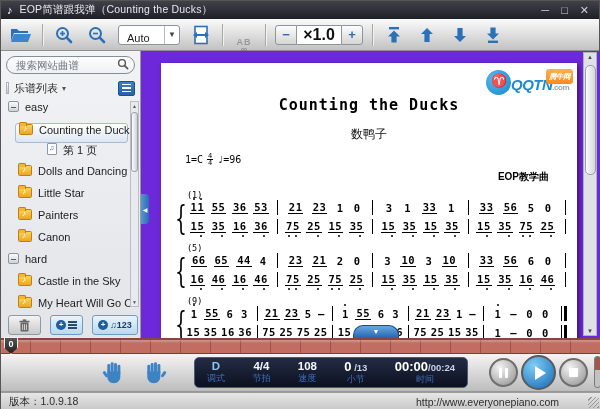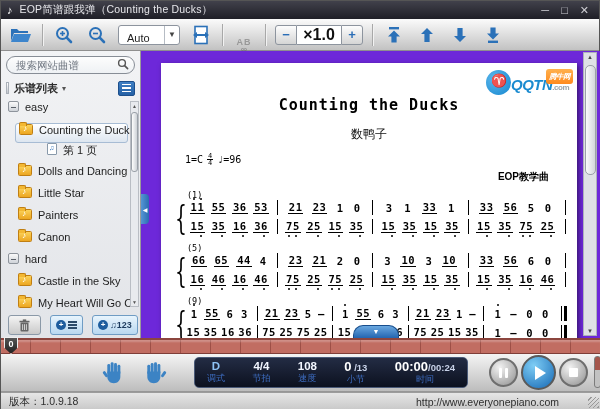--- a/index.html
+++ b/index.html
@@ -42,21 +42,21 @@
   
   .sidebar { position:absolute; left:0; top:0; width:140px; height:287px;
     background:linear-gradient(#f2f3f5,#e2e4e8); border-right:1px solid #9a9a9a; }
   .searchwrap { position:relative; margin:4px 5px 0 5px; }
   .search { width:100%; height:18px; border:1px solid #878d96; border-radius:9px;
     background:linear-gradient(#fdfdfd,#eef1f4); font-size:10.5px; color:#333; padding:0 20px 0 9px; outline:none; }
   .search::placeholder { color:#6f7680; }
   .mag { position:absolute; right:6px; top:3px; width:12px; height:12px; }
   .panelhead { display:flex; align-items:center; height:22px; margin:3px 5px 0 5px; }
   .grip { width:3px; height:12px; background:linear-gradient(#fff,#c2c6cc); border:1px solid #aab0b8; margin-right:5px; }
-  .panelhead .pt { font-size:11px; color:#2c2c2c;font-weight:bold; }
+  .panelhead .pt { font-size:11px; color:#2c2c2c; }
   .panelhead .pv { font-size:8px; color:#555; margin-left:4px; }
   .listbtn { margin-left:auto; width:17px; height:15px; background:linear-gradient(#3f7fc4,#2561a5);
     border:1px solid #1d4f8c; border-radius:2px; display:flex; flex-direction:column; justify-content:center; gap:2px; padding:0 3px; }
   .listbtn i { display:block; height:1.5px; background:#fff; }
   .tree { position:absolute; left:0; top:50px; width:129px; height:208px; overflow:hidden; }
   .titem { display:flex; height:22px; font-size:11px; color:#1d1d1d; padding-left:7px; }
   .titem .lbl { margin-left:6px; white-space:nowrap; }
   .titem.song { padding-left:17px; }
   .titem.page { padding-left:46px; }
   .titem.sel { background:linear-gradient(#ffffff,#dde6f0); border:1px solid #a7bcd4; border-radius:3px;

